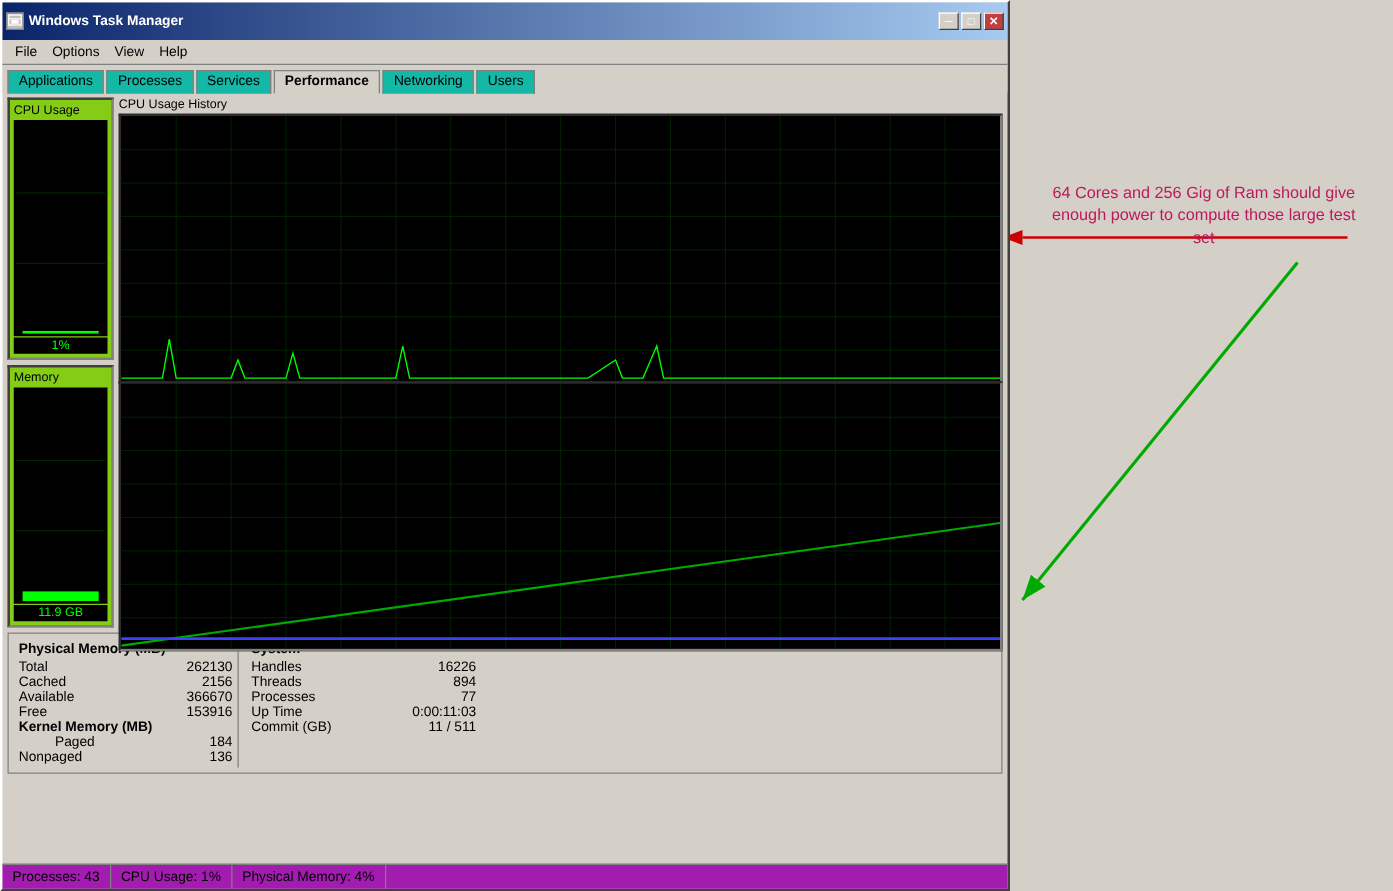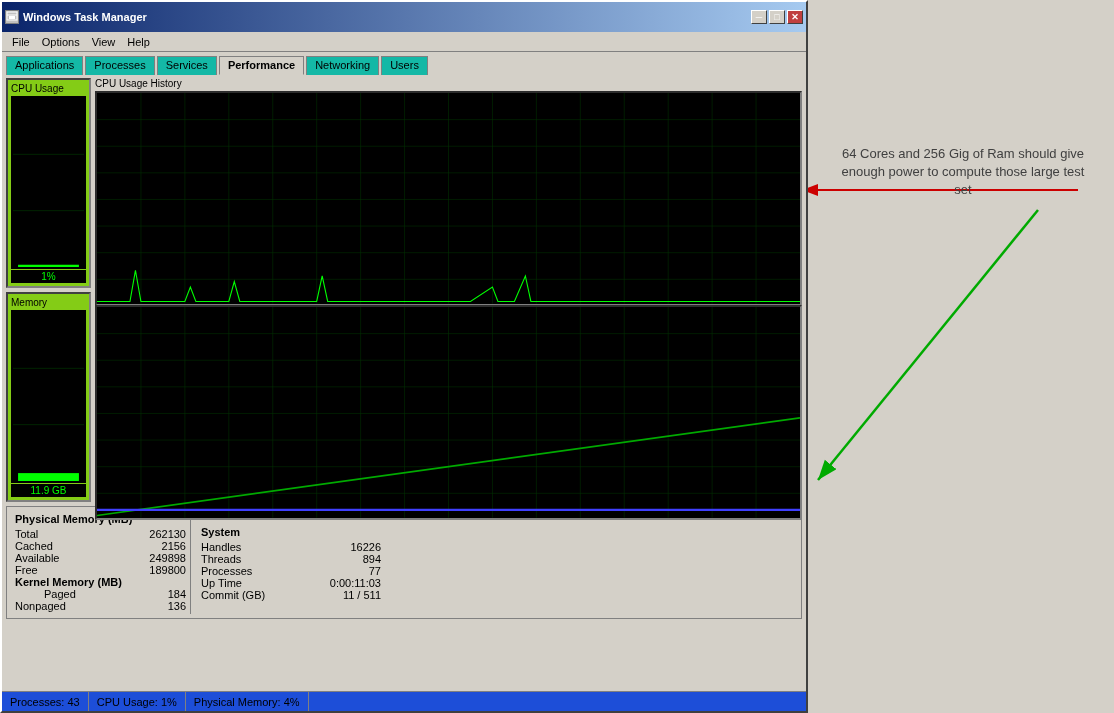--- a/index.html
+++ b/index.html
@@ -155,21 +155,21 @@
       font-size: 11px;
     }
 
     
     .statusbar {
       position: absolute;
       bottom: 0;
       left: 0;
       right: 0;
       height: 20px;
-      background: #1d4ed8;
+      background: #a21caf;
       border-top: 1px solid #808080;
       display: flex;
       align-items: flex-start;
     }
     .status-item {
       padding: 0 8px;
       border-right: 1px solid #808080;
       height: 100%;
       display: flex;
       align-items: center;
@@ -358,38 +358,38 @@
         <div style="display:flex; justify-content:space-between; font-size:11px;">
           <span>Total</span>
           <span>262130</span>
         </div>
         <div style="display:flex; justify-content:space-between; font-size:11px;">
           <span>Cached</span>
           <span>2156</span>
         </div>
         <div style="display:flex; justify-content:space-between; font-size:11px;">
           <span>Available</span>
-          <span>249898</span>
+          <span>366670</span>
         </div>
         <div style="display:flex; justify-content:space-between; font-size:11px;">
           <span>Free</span>
-          <span>189800</span>
+          <span>153916</span>
         </div>
         <div style="margin-top:0; font-weight:bold; font-size:11px;">Kernel Memory (MB)</div>
         <div style="display:flex; justify-content:space-between; font-size:11px;padding-left:29px;">
           <span>Paged</span>
           <span>184</span>
         </div>
         <div style="display:flex; justify-content:space-between; font-size:11px;">
           <span>Nonpaged</span>
           <span>136</span>
         </div>
       </div>
 
-      <div style="min-width:200px; padding:2px 10px;margin-top:13px;">
+      <div style="min-width:200px; padding:2px 10px;">
         <div style="font-weight:bold; font-size:11px; margin-bottom:3px;">System</div>
         <div style="display:flex; justify-content:space-between; font-size:11px;">
           <span>Handles</span>
           <span>16226</span>
         </div>
         <div style="display:flex; justify-content:space-between; font-size:11px;">
           <span>Threads</span>
           <span>894</span>
         </div>
         <div style="display:flex; justify-content:space-between; font-size:11px;">
@@ -419,21 +419,21 @@
 <div class="annotation-area">
 
   <svg style="position:absolute; top:150px; left:0; width:306px; height:120px;">
     <defs>
       <marker id="arrowRed" markerWidth="8" markerHeight="8" refX="0" refY="3" orient="auto">
         <path d="M0,0 L0,6 L8,3 z" fill="#cc0000"></path>
       </marker>
     </defs>
     <line x1="270" y1="40" x2="10" y2="40" stroke="#cc0000" stroke-width="2" marker-end="url(#arrowRed)"></line>
   </svg>
-  <div style="position:absolute; top:145px; left:30px; font-size:13px; color:#404040; text-align:center; width:250px; font-weight:normal; line-height:1.4;">64 Cores and 256 Gig of Ram should give enough power to compute those large test set</div>
+  <div style="position:absolute; top:145px; left:30px; font-size:13px; color:#be185d; text-align:center; width:250px; font-weight:normal; line-height:1.4;">64 Cores and 256 Gig of Ram should give enough power to compute those large test set</div>
 
   <svg style="position:absolute; top:200px; left:0; width:306px; height:300px;">
     <defs>
       <marker id="arrowGreen" markerWidth="8" markerHeight="8" refX="8" refY="3" orient="auto">
         <path d="M0,0 L8,3 L0,6 z" fill="#00aa00"></path>
       </marker>
     </defs>
 
     <line x1="230" y1="10" x2="10" y2="280" stroke="#00aa00" stroke-width="2.5" marker-end="url(#arrowGreen)"></line>
   </svg>

